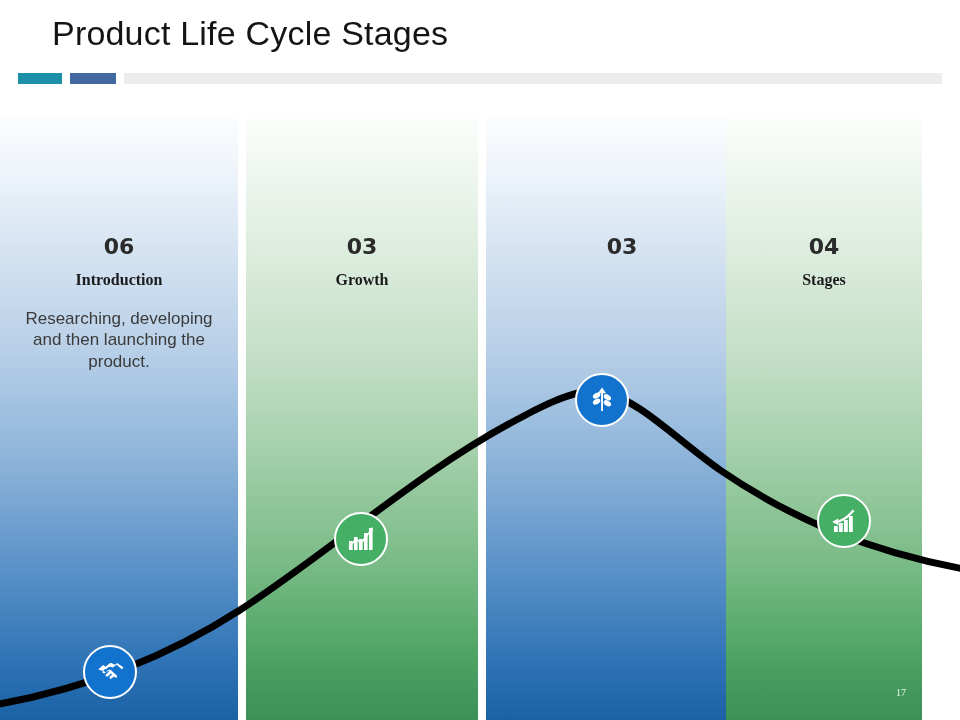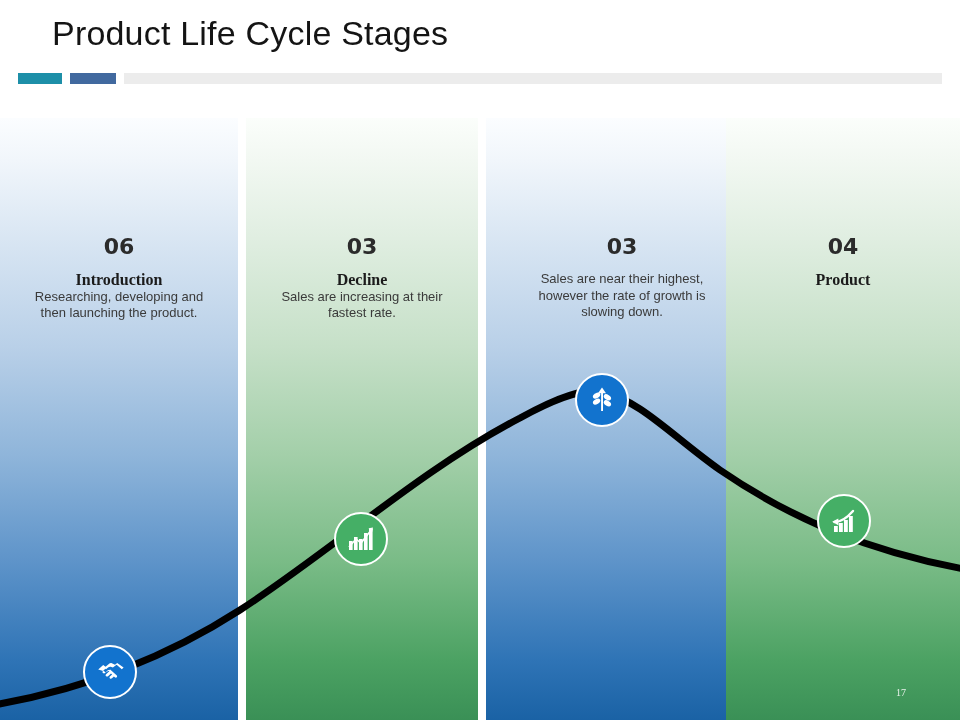--- a/index.html
+++ b/index.html
@@ -68,21 +68,21 @@
     height: 602px;
   }
   .col {
     position: absolute;
     top: 0;
     height: 602px;
   }
   .col-1 { left: 0px;   width: 238px; }
   .col-2 { left: 246px; width: 232px; }
   .col-3 { left: 486px; width: 272px; }
-  .col-4 { left: 726px; width: 234px; }
+  .col-4 { left: 726px; width: 196px; }
 
   .col-blue {
     background: linear-gradient(to bottom, #fbfdff 0%, #f1f6fb 7%, #d9e6f3 20%,
                 #b9d0e8 38%, #8fb5da 56%, #5d93c9 74%, #2f74b6 90%, #1a62a5 100%);
   }
   .col-green {
     background: linear-gradient(to bottom, #fbfefb 0%, #f2f8f2 7%, #e0eee1 20%,
                 #c6e0c8 38%, #a3cfa9 56%, #79bb86 74%, #4ca263 90%, #3a9056 100%);
   }
 
@@ -103,24 +103,24 @@
     line-height: 1;
     margin-bottom: 13px;
     font-family: "DejaVu Sans", sans-serif;
   }
   .col-heading {
     font-family: "Liberation Serif", serif;
     font-size: 16px;
     font-weight: bold;
     color: #1b1b1b;
     line-height: 1.1;
-    margin-bottom: 0;
+    margin-bottom: 19px;
   }
   .col-body {
-    font-size: 13px;
+    font-size: 17px;
     font-weight: 400;
     color: #3a3a3a;
     line-height: 1.28;
     max-width: 190px;
     margin: 0 auto;
   }
 
   
   .curve-layer {
     position: absolute;
@@ -182,36 +182,34 @@
       <div class="col-text">
         <div class="col-number">06</div>
         <div class="col-heading">Introduction</div>
         <div class="col-body">Researching, developing and then launching the product.</div>
       </div>
     </div>
 
     <div class="col col-2 col-green">
       <div class="col-text">
         <div class="col-number">03</div>
-        <div class="col-heading">Decline</div>
-        <div class="col-body">Sales are increasing at their fastest rate.</div>
+        <div class="col-heading">Growth</div>
       </div>
     </div>
 
     <div class="col col-3 col-blue">
       <div class="col-text">
         <div class="col-number">03</div>
-        <div class="col-body">Sales are near their highest, however the rate of growth is slowing down.</div>
       </div>
     </div>
 
     <div class="col col-4 col-green">
       <div class="col-text">
         <div class="col-number">04</div>
-        <div class="col-heading">Product</div>
+        <div class="col-heading">Stages</div>
       </div>
     </div>
 
   </div>
 
   <svg class="curve-layer" viewBox="0 0 960 720">
     <path id="curve-path" fill="none" stroke="#000000" stroke-width="7" stroke-linecap="round" d="M -12 706 C 60 694, 150 668, 240 610 C 330 552, 420 470, 520 418 C 560 396, 585 388, 602 392 C 640 400, 672 436, 720 470 C 790 518, 870 553, 975 571"></path>
   </svg>
 
   <div class="icon-badge badge-blue" id="badge-1">

